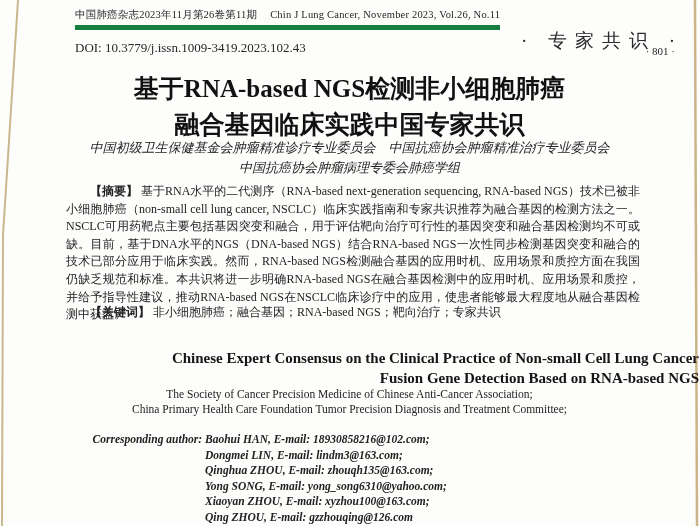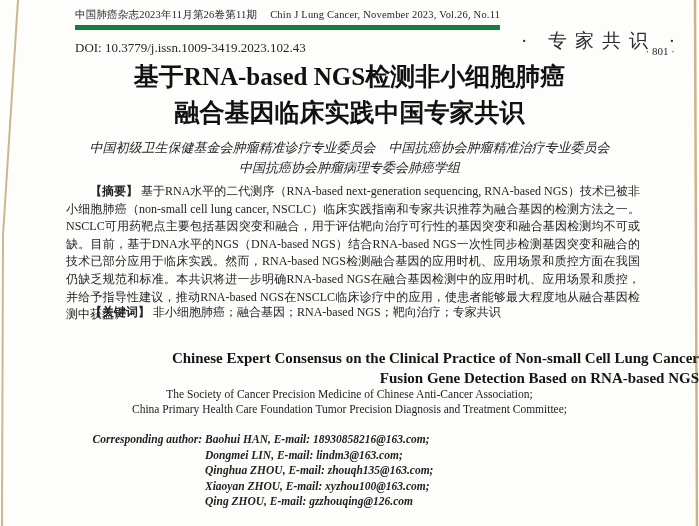--- a/index.html
+++ b/index.html
@@ -80,21 +80,21 @@
 <div class="abs journal-line">
   <span class="cn">中国肺癌杂志2023年11月第26卷第11期</span><span class="en">Chin J Lung Cancer, November 2023, Vol.26, No.11</span>
 </div>
 
 <div class="abs pageno">· 801 ·</div>
 
 <div class="abs doi-line">DOI: 10.3779/j.issn.1009-3419.2023.102.43</div>
 
 <div class="abs section-label">· 专家共识 ·</div>
 
-<h1 class="abs title-cn" style="margin:0;">
+<h1 class="abs title-cn" style="margin:12px;">
   <div>基于RNA-based NGS检测非小细胞肺癌</div>
   <div>融合基因临床实践中国专家共识</div>
 </h1>
 
 <div class="abs affil-cn">
   <div>中国初级卫生保健基金会肿瘤精准诊疗专业委员会　中国抗癌协会肿瘤精准治疗专业委员会</div>
   <div>中国抗癌协会肿瘤病理专委会肺癌学组</div>
 </div>
 
 <div class="abs abstract-block">
@@ -110,27 +110,30 @@
   <div>Fusion Gene Detection Based on RNA-based NGS</div>
 </div>
 
 <div class="abs affil-en">
   <div>The Society of Cancer Precision Medicine of Chinese Anti-Cancer Association;</div>
   <div>China Primary Health Care Foundation Tumor Precision Diagnosis and Treatment Committee;</div>
 </div>
 
 <div class="abs corr-block">
   <div class="corr-line">
-    <span class="corr-label">Corresponding author: </span><span>Baohui HAN, E-mail: 18930858216@163.com;</span>
+    <span class="corr-label">Corresponding author: </span><span>Baohui HAN, E-mail: 18930858216@102.com;</span>
   </div>
   <div class="corr-line">
     <span>Dongmei LIN, E-mail: lindm3@163.com;</span>
   </div>
   <div class="corr-line">
     <span>Qinghua ZHOU, E-mail: zhouqh135@163.com;</span>
+  </div>
+  <div class="corr-line">
+    <span>Yong SONG, E-mail: yong_song6310@yahoo.com;</span>
   </div>
   <div class="corr-line">
     <span>Xiaoyan ZHOU, E-mail: xyzhou100@163.com;</span>
   </div>
   <div class="corr-line">
     <span>Qing ZHOU, E-mail: gzzhouqing@126.com</span>
   </div>
 </div>
 
 </body></html>

